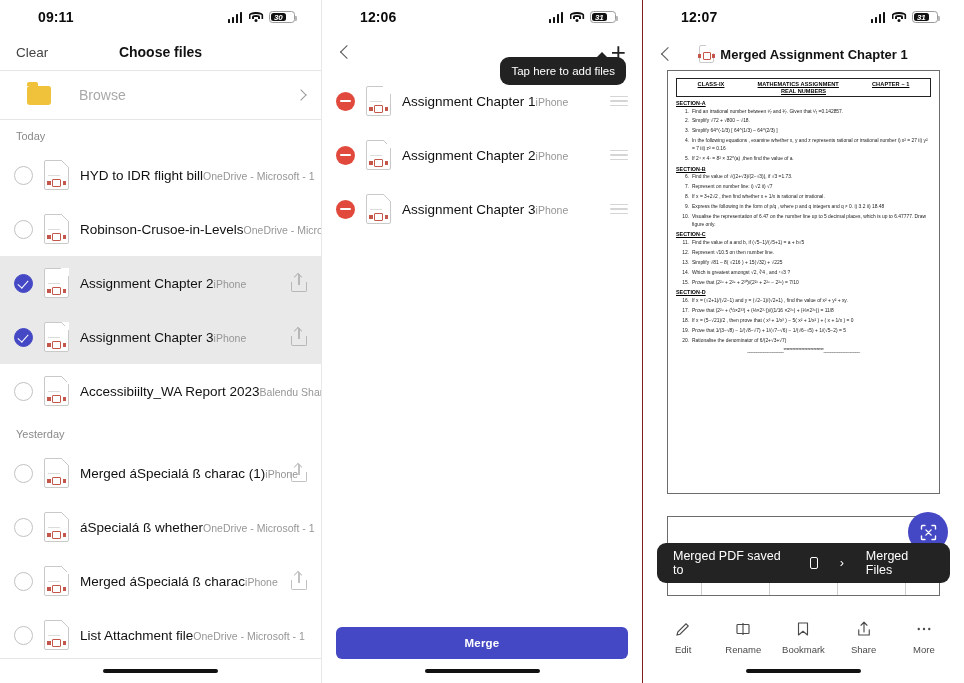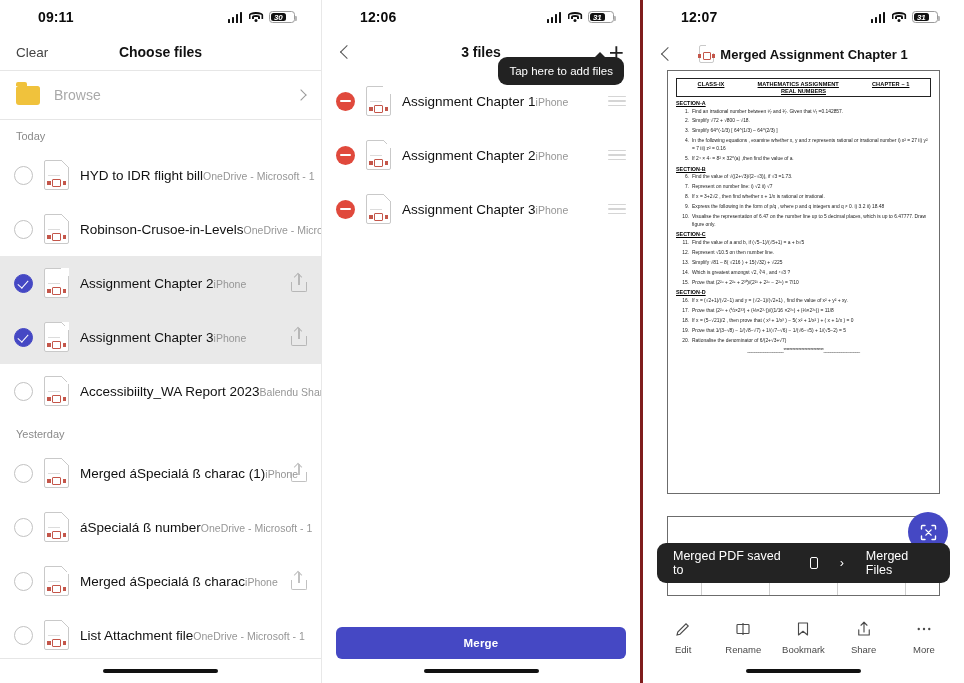--- a/index.html
+++ b/index.html
@@ -5,21 +5,21 @@
   * { box-sizing: border-box; margin: 0; padding: 0; }
   html, body {
     width: 964px; height: 683px;
     font-family: "Liberation Sans", sans-serif;
     background: #ffffff;
     overflow: hidden;
   }
   .screens { display: flex; width: 964px; height: 683px; }
   .panel { position: relative; height: 683px; background: #fff; overflow: hidden; }
   .panel-left   { width: 321px; }
-  .panel-mid    { width: 322px; border-left: 1px solid #e8e8e8; border-right: 3px solid #7f1d1d; }
+  .panel-mid    { width: 322px; border-left: 1px solid #e8e8e8; border-right: 1px solid #7f1d1d; }
   .panel-right  { width: 321px; }
 
   
   .statusbar {
     height: 34px; display: flex; align-items: center;
     justify-content: space-between; padding: 0 26px 0 0;
   }
   .status-time {
     font-size: 14px; font-weight: bold; color: #0b0b0b;
     letter-spacing: .1px; padding-left: 38px;
@@ -53,21 +53,21 @@
   .nav-title { font-size: 14px; font-weight: bold; color: #111;
                position:absolute; left:0; right:0; text-align:center; pointer-events:none;}
   .nav-title-row { display:flex; align-items:center; justify-content:center; gap:6px;
                    position:absolute; left:40px; right:40px; }
   .chev-back { width: 10px; height: 10px; border-left:1.6px solid #555;
                border-bottom:1.6px solid #555; transform: rotate(45deg); margin-left:4px;}
   .plus { font-size: 26px; color:#222; font-weight: 200; line-height: 20px; }
   .hairline { height:1px; background:#e6e6e6; }
 
   
-  .browse-row { height:48px; display:flex; align-items:center; padding:0 16px; gap:14px; }
+  .browse-row { height:48px; display:flex; align-items:center; padding:0 16px; gap:28px;margin-left:11px; }
   .folder-ico { width:24px; height:19px; background:#f0c23c; border-radius:2.5px 2.5px 3px 3px;
                 position:relative; flex:none; }
   .folder-ico::before{content:""; position:absolute; top:-3.5px; left:0; width:11px; height:4px;
                       background:#f0c23c; border-radius:2px 2px 0 0;}
   .browse-txt { font-size:14px; color:#a9a9a9; flex:1; }
   .chev-right { width:8px; height:8px; border-top:1.5px solid #9a9a9a;
                 border-right:1.5px solid #9a9a9a; transform: rotate(45deg); }
 
   .section-label { font-size:11px; color:#8a8a8a; padding:10px 16px 6px; }
 
@@ -329,21 +329,21 @@
             <span class="fold"></span>
             <span class="ln"></span>
             <span class="ln"></span>
             <span class="ln"></span>
             <span class="tag">
               <span class="sq"></span>
               <span class="box"></span>
               <span class="sq"></span>
             </span>
           </span>
-          <span class="file-texts"><span class="file-name">áSpecialá ß number</span><span class="file-sub">OneDrive - Microsoft - 1</span></span>
+          <span class="file-texts"><span class="file-name">áSpecialá ß whether</span><span class="file-sub">OneDrive - Microsoft - 1</span></span>
           <span style="width:16px"></span>
         </div>
         <div class="file-row">
           <span class="circle"></span>
           <span class="pdfico">
             <span class="sheet"></span>
             <span class="fold"></span>
             <span class="ln"></span>
             <span class="ln"></span>
             <span class="ln"></span>
@@ -403,21 +403,20 @@
           </span>
         <span class="battery">
           <span class="fill"></span>
           <span class="pct">31</span>
         </span>
       </div>
     </div>
 
     <div class="navbar">
       <span class="chev-back"></span>
-      <div class="nav-title">3 files</div>
       <span class="plus">+</span>
     </div>
 
     <div id="mid-list" style="margin-top:4px;">
         <div class="file-row">
           <span class="minus"></span>
           <span class="pdfico">
             <span class="sheet"></span>
             <span class="fold"></span>
             <span class="ln"></span>

